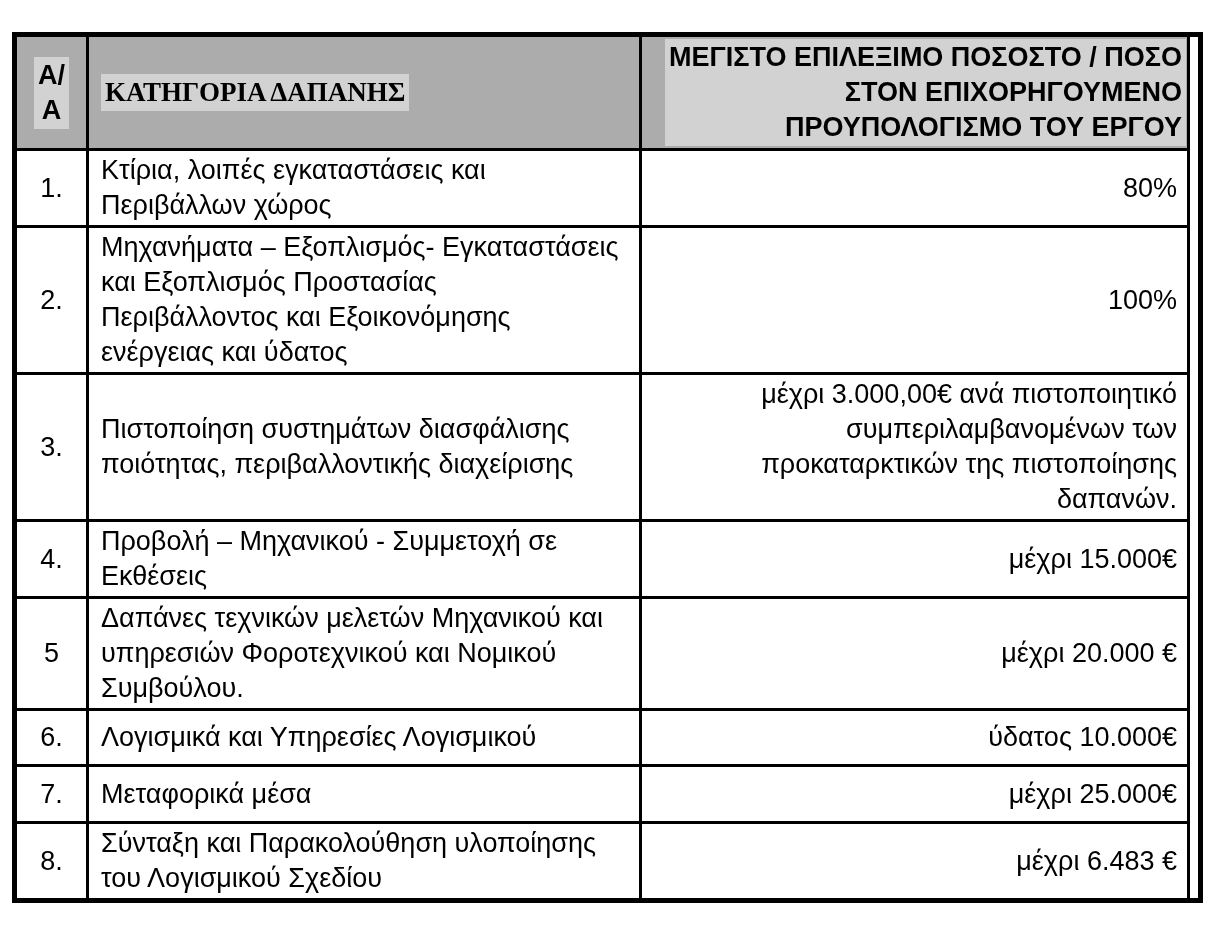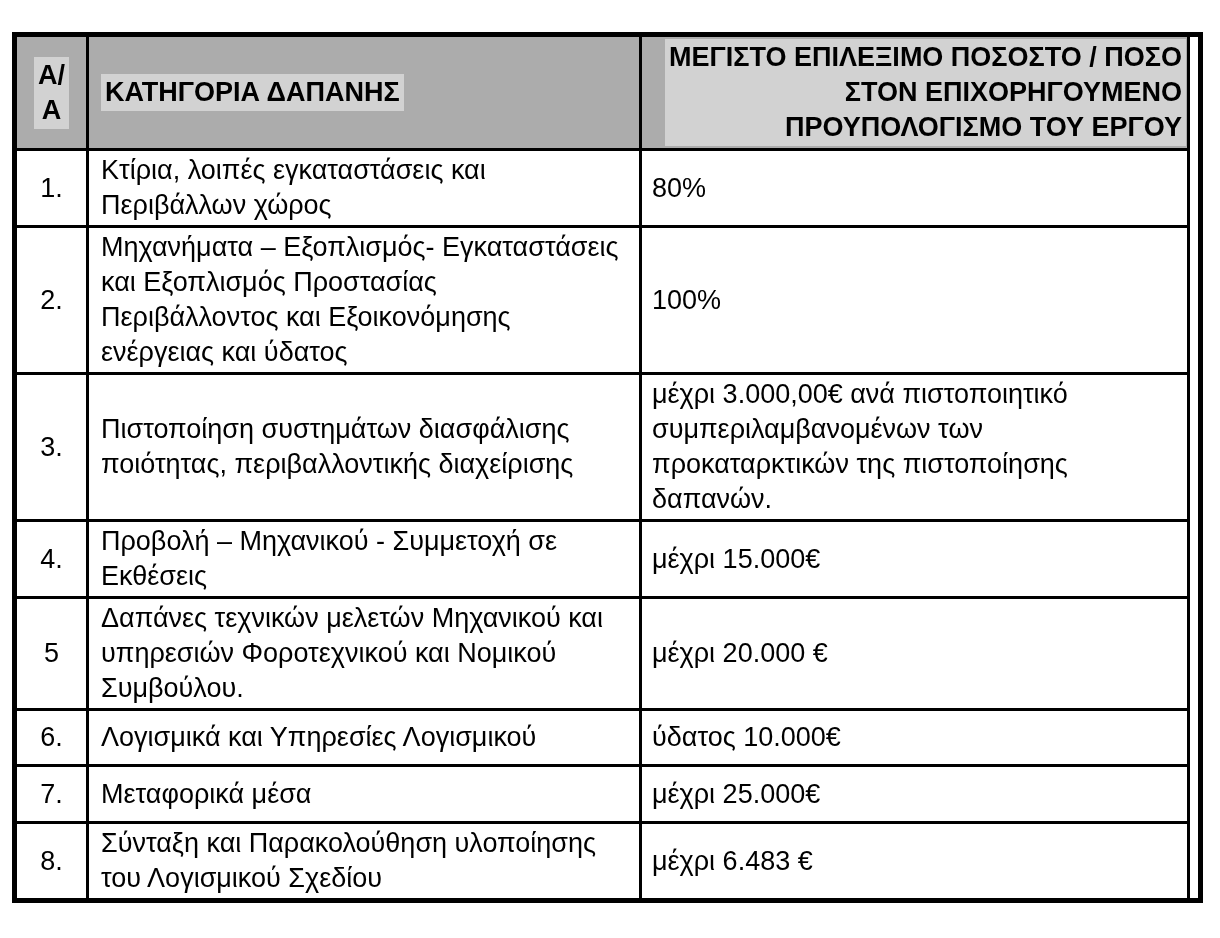--- a/index.html
+++ b/index.html
@@ -38,42 +38,42 @@
   col.c-max   { width: 548px; }
   col.c-space { width: 12px; }
 
   
   thead th {
     background: #acacac;
     font-weight: bold;
     height: 109px;
   }
   thead th.h-num { text-align: center; }
-  thead th.h-cat { text-align: left; padding-left: 12px; }
+  thead th.h-cat { text-align: left; padding-left: 12px; font-family: Liberation Serif, serif; }
   thead th.h-max { text-align: right; }
   thead .hl {
     background: #d2d2d2;
     white-space: pre-line;
     display: inline-block;
     padding: 1px 4px;
   }
 
   
   tbody td.num {
     text-align: center;
     background: #ffffff;
   }
   tbody td.cat {
     text-align: left;
     padding: 2px 4px 2px 12px;
     background: #ffffff;
     white-space: pre-line;
   }
   tbody td.val {
-    text-align: left;
+    text-align: right;
     padding: 2px 10px;
     background: #ffffff;
     white-space: pre-line;
   }
 
   
   .spacer {
     border-top: none !important;
     border-bottom: none !important;
     border-left: 3px solid #000000;

